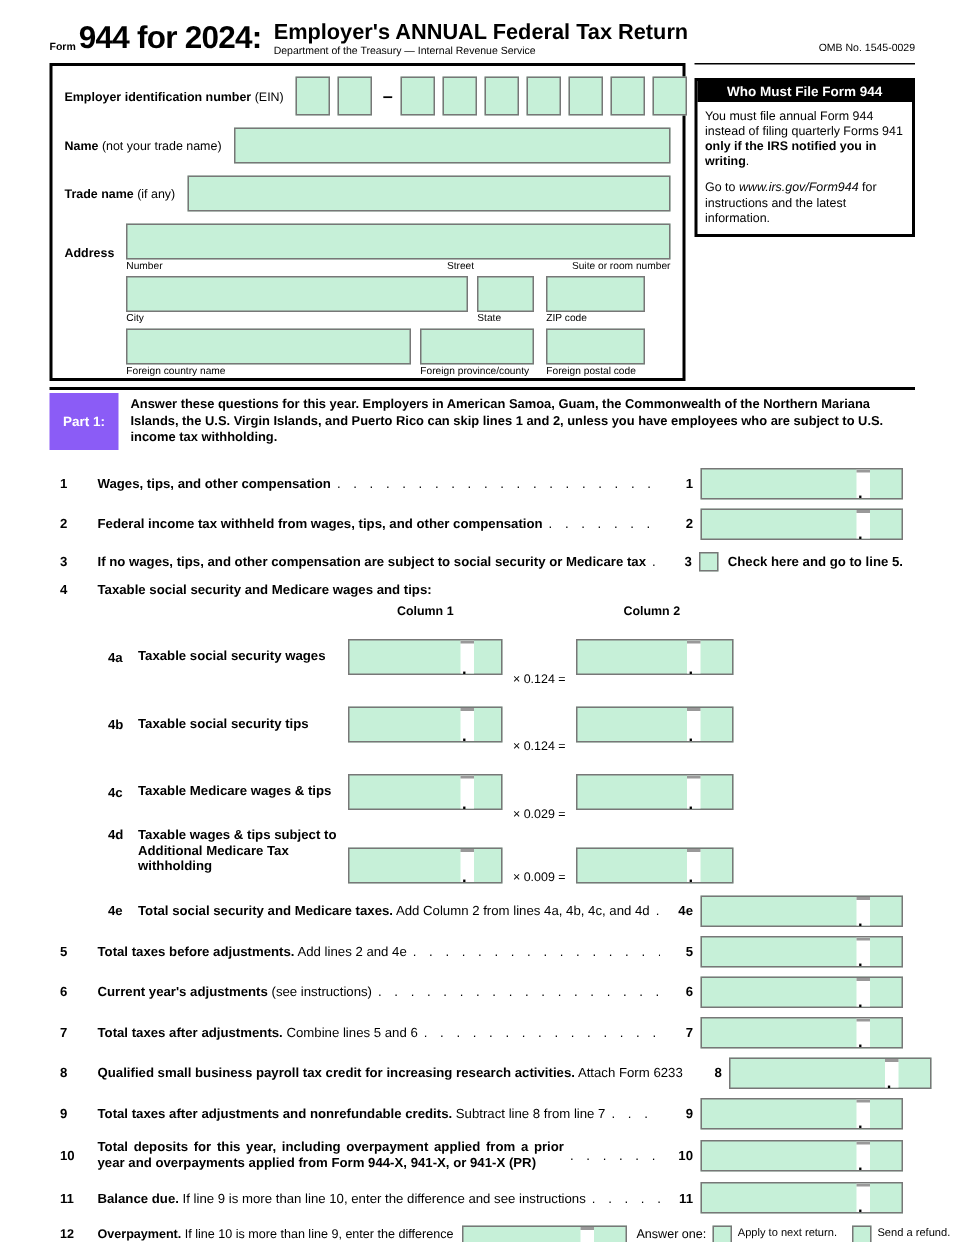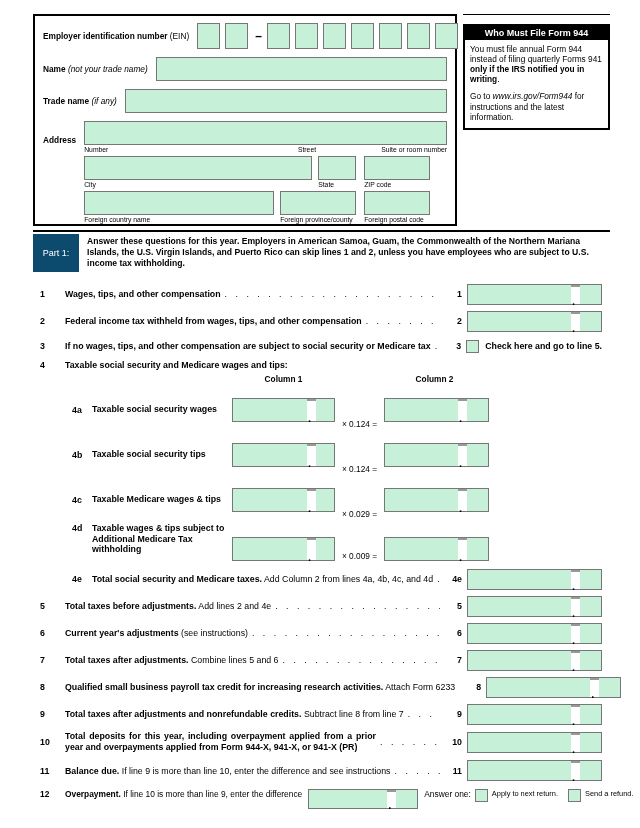--- a/index.html
+++ b/index.html
@@ -25,38 +25,38 @@
   .who-title{background:#000; color:#fff; font-weight:bold; font-size:9px; text-align:center; padding:2px 0;}
   .who-body{font-size:8.3px; line-height:1.22; padding:4px 5px 6px 5px;}
   .who-body p{margin-bottom:7px;}
   .who-body p:last-child{margin-bottom:0;}
   .italic{font-style:italic;}
   .bold{font-weight:bold;}
 
   .idrow{display:flex; align-items:center; margin-bottom:8px;}
   .idlabel{font-size:8.3px; font-weight:bold; white-space:nowrap;}
   .idlabel .lt{font-weight:normal;}
-  .idlabel .it{font-weight:normal; font-style:italic;}
+  .idlabel .it{font-weight:normal; }
   .gfield{background:var(--g); border:1px solid var(--bd); height:24px;}
   .ein-strip{display:flex; align-items:center; margin-left:8px;}
   .ein{width:23px; height:26px; background:var(--g); border:1px solid var(--bd); margin-right:5px;}
   .ein:last-child{margin-right:0;}
   .ein-dash{font-size:12px; font-weight:bold; margin:0 5px 0 2px;}
   .sublab{font-size:6.8px; margin-top:1px;}
   .addr-block{flex:1; margin-left:8px;}
   .addr-sublabs{display:flex; font-size:6.8px; margin:1px 0 3px 0;}
   .trio{display:flex;}
   .trio .col{display:flex; flex-direction:column;}
 
   
   .readline{font-size:9px; margin:5px 30px 0 33px;}
 
   
   .part1{display:flex; margin:4px 30px 0 33px; border-top:2px solid #000; padding-top:2px;}
-  .part1-tag{background:#0c4a6e; color:#fff; font-weight:normal; font-size:9px; width:46px; display:flex; align-items:center; justify-content:center; flex-shrink:0;}
+  .part1-tag{background:#8b5cf6; color:#fff; font-weight:bold; font-size:9px; width:46px; display:flex; align-items:center; justify-content:center; flex-shrink:0;}
   .part1-txt{font-size:8.6px; font-weight:bold; line-height:1.3; padding:2px 0 2px 8px;}
 
   
   .row{display:flex; align-items:center; margin:6px 38px 0 40px; font-size:8.8px;}
   .lnum{width:25px; font-weight:bold; flex-shrink:0;}
   .llabel{white-space:nowrap;}
   .llabel .rest{font-weight:normal;}
   .dots{flex:1; overflow:hidden; white-space:nowrap; margin:0 4px; font-size:8.8px;}
   .dots::after{content:". . . . . . . . . . . . . . . . . . . . . . . . . . . . . . . . . . . . . ."; word-spacing:6px;}
   .rnum{font-weight:bold; text-align:right; min-width:18px; margin-right:5px; flex-shrink:0;}
@@ -92,20 +92,29 @@
   .r12small{font-size:7.4px; white-space:nowrap;}
   .row12 .cb{margin:0 4px;}
 
   .must{font-size:9px; font-weight:bold; margin:24px 30px 0 65px;text-decoration:underline;}
 </style>
 </head>
 <body>
 
 <div class="page">
 
+  <div class="hdr">
+    <span class="hdr-form-word">Form</span>
+    <span class="hdr-form-num">944 for 2024:</span>
+    <div class="hdr-mid">
+      <div class="hdr-title">Employer's ANNUAL Federal Tax Return</div>
+      <div class="hdr-dept">Department of the Treasury — Internal Revenue Service</div>
+    </div>
+    <div class="hdr-omb">OMB No. 1545-0029</div>
+  </div>
 
   <div class="top">
     <div class="idbox">
 
       <div class="idrow">
         <span class="idlabel"><span>Employer identification number</span> <span class="lt">(EIN)</span></span>
         <span class="ein-strip">
           <span class="ein"></span>
           <span class="ein"></span>
           <span class="ein-dash">–</span>

